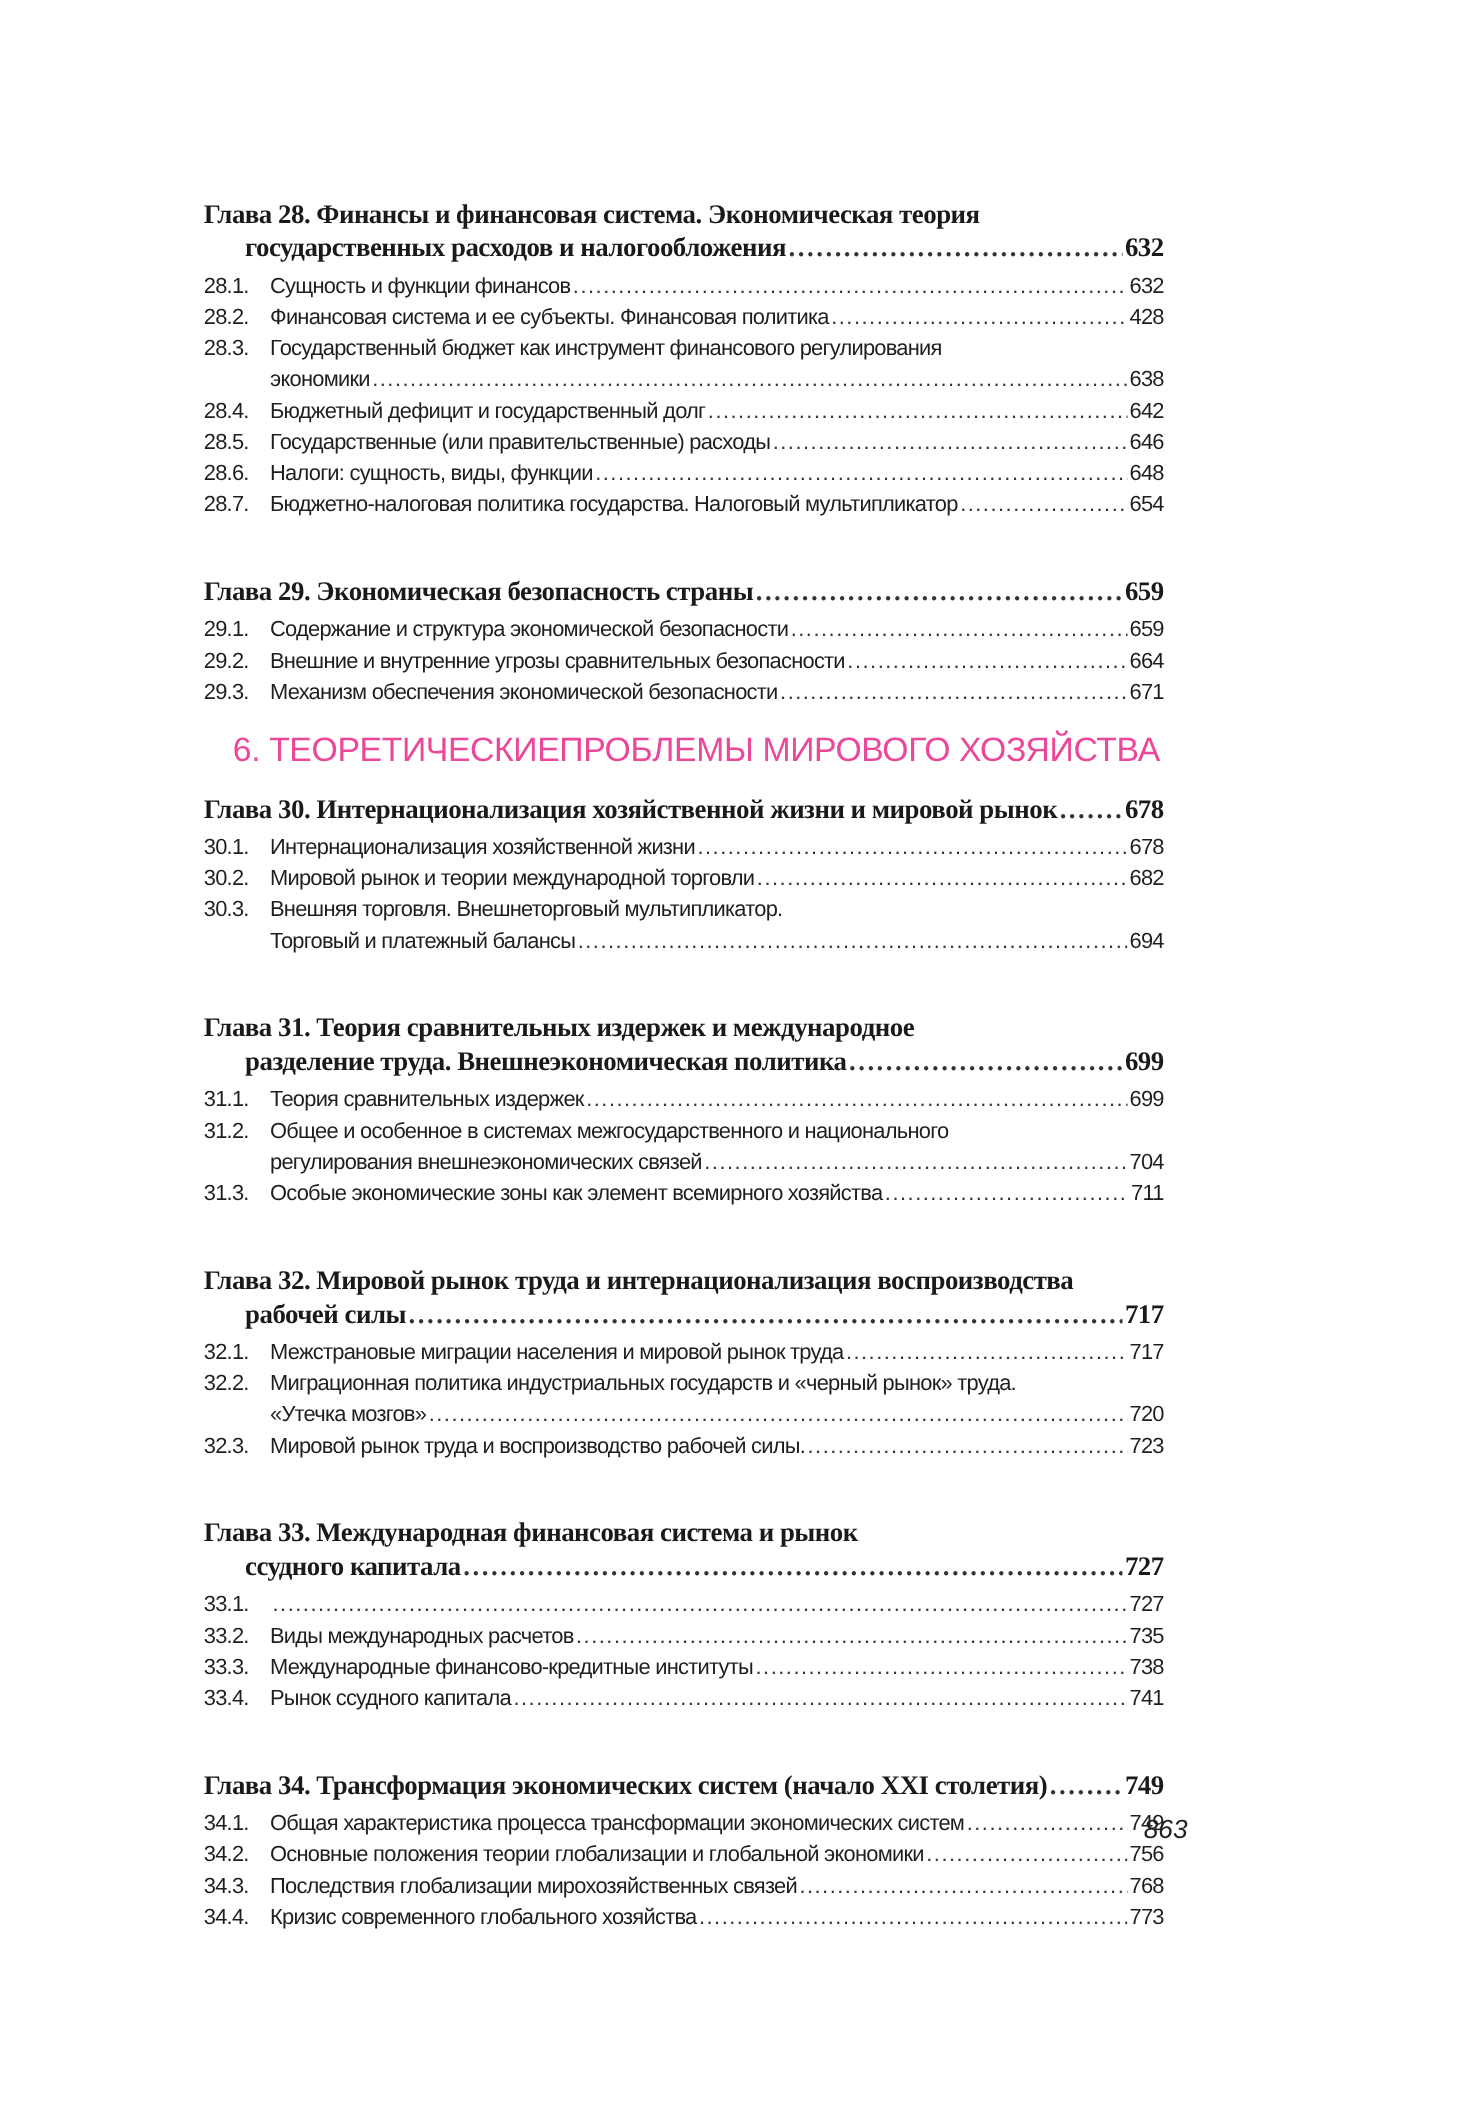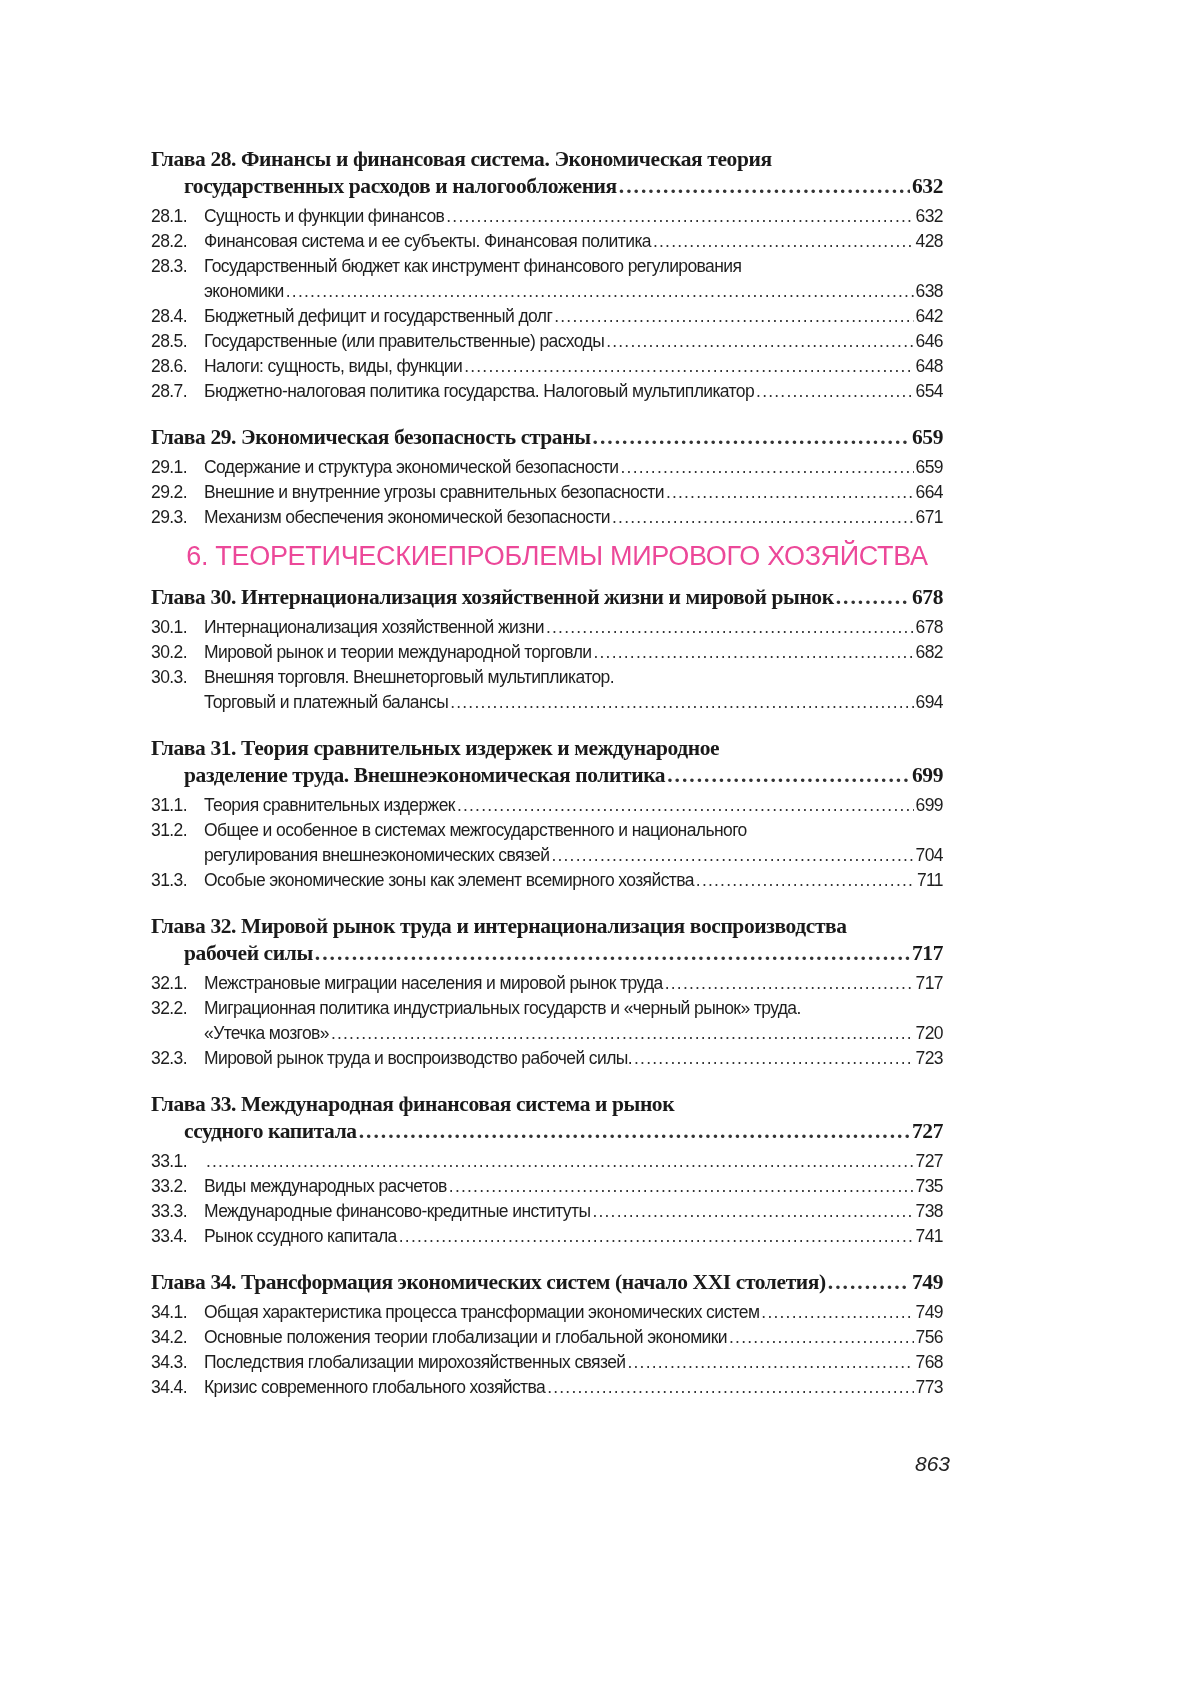--- a/index.html
+++ b/index.html
@@ -1,18 +1,18 @@
 <!DOCTYPE html>
 <html><head>
 <meta charset="utf-8">
 <style>
   html, body { margin: 0; padding: 0; background: #ffffff; }
   body { width: 1181px; height: 1693px; position: relative; overflow: hidden; color: #1d1d1d; }
   .page { position: absolute; left: 147px; top: 142px; width: 800px; }
-  .chapter { margin: 4px; }
+  .chapter { margin: 16px; }
   .ch-head {
     font-family: "Liberation Serif", "DejaVu Serif", serif;
     font-weight: bold; font-size: 21.5px; line-height: 27px;
     letter-spacing: -0.4px; color: #1a1a1a;
   }
   .ch-line { display: flex; align-items: baseline; white-space: nowrap; }
   .ch-line.indent { padding-left: 33px; }
   .entry {
     font-family: "Liberation Sans", "DejaVu Sans", sans-serif;
     font-size: 17.5px; line-height: 25px; letter-spacing: -0.6px;

